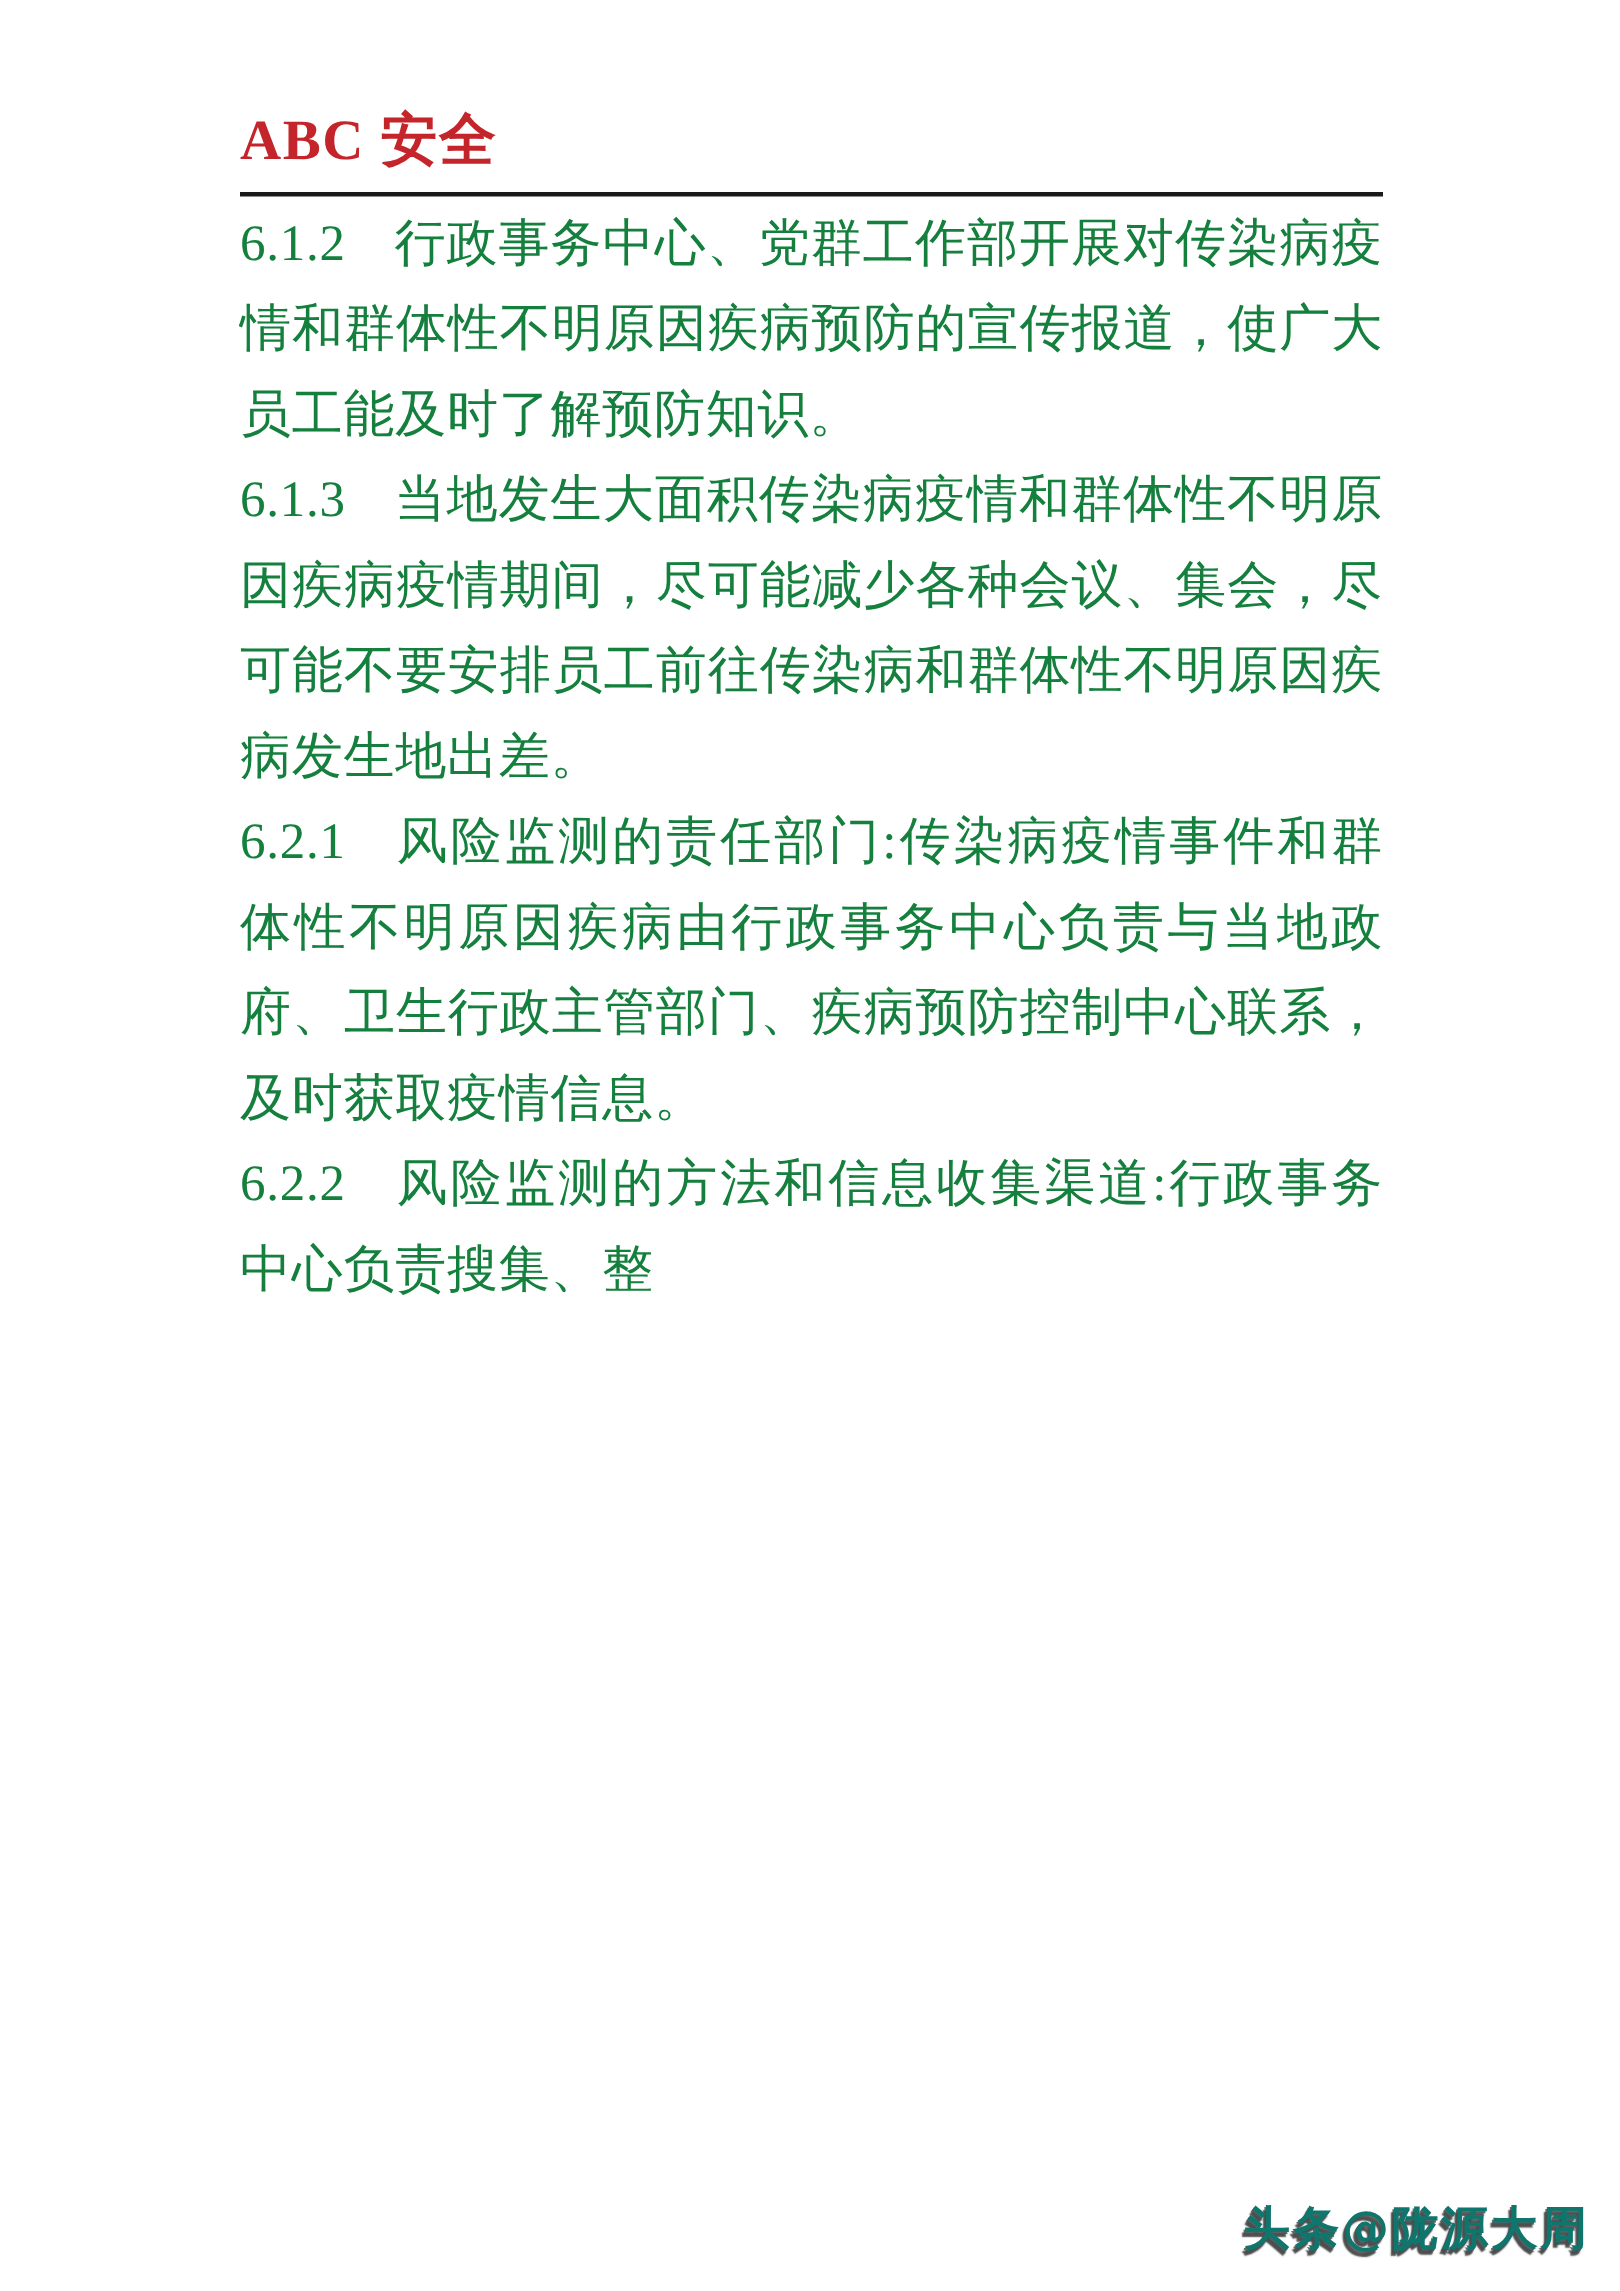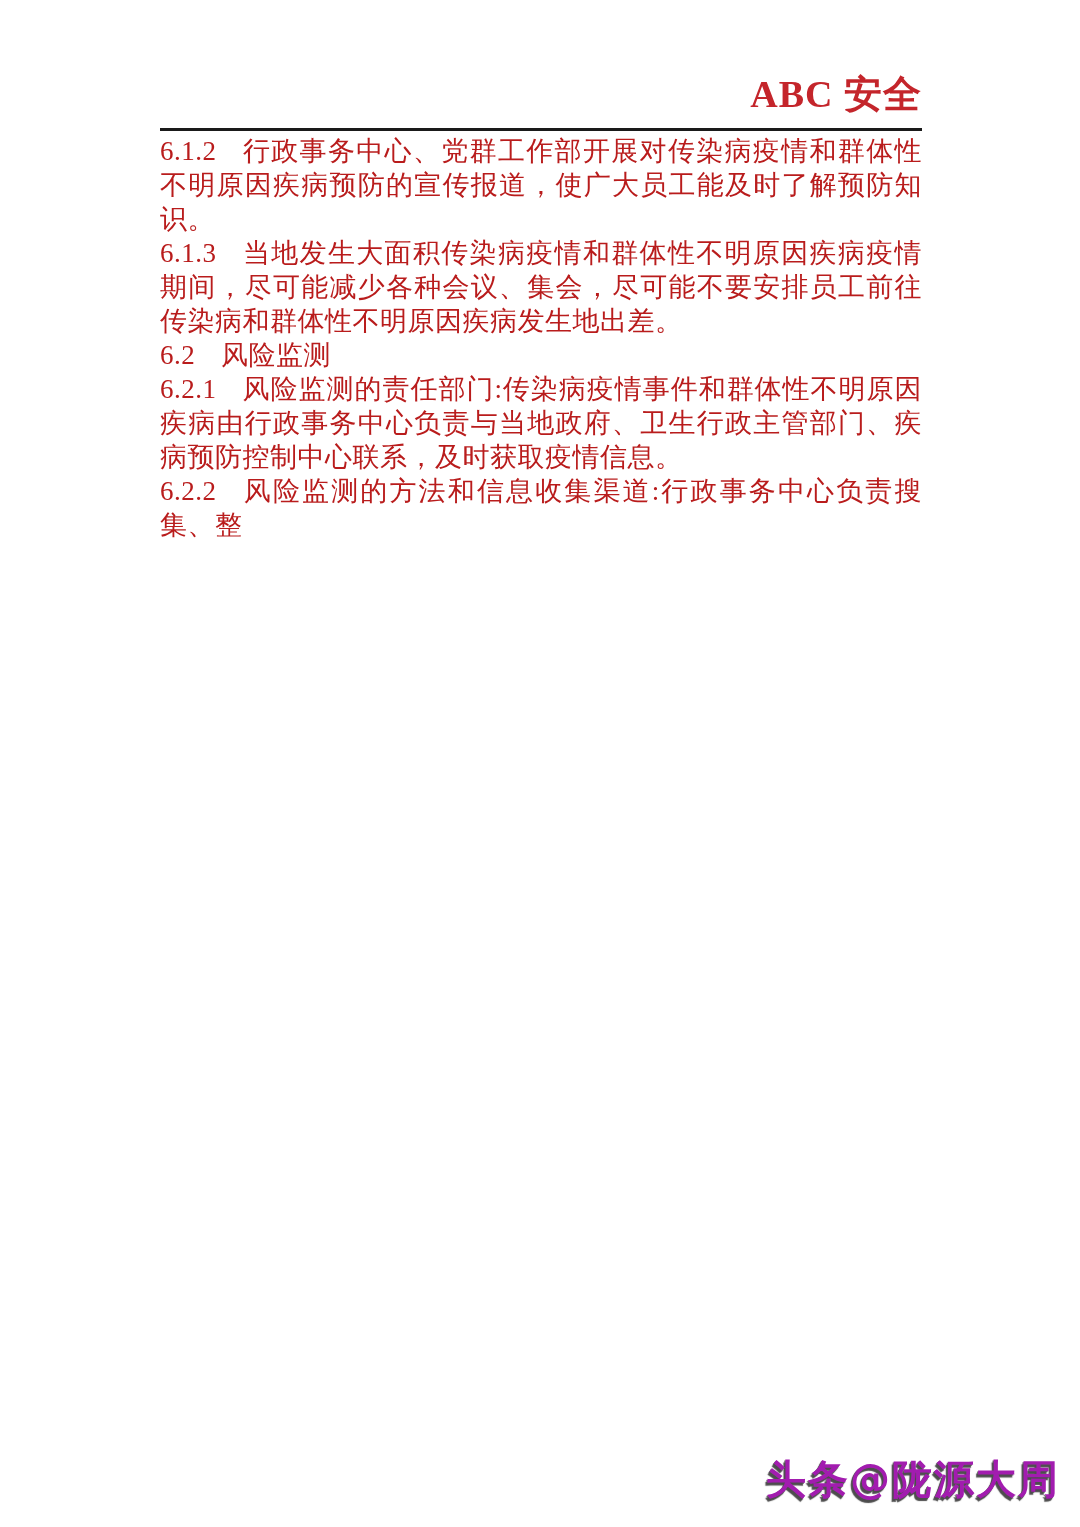--- a/index.html
+++ b/index.html
@@ -16,57 +16,57 @@
     font-family: "Liberation Serif", "DejaVu Serif", serif;
   }
   .content {
     position: absolute;
     left: 160px;
     top: 74px;
     width: 762px;
   }
   .doc-title {
     margin: 0;
-    text-align: right;
+    text-align: left;
     font-size: 38px;
     line-height: 40px;
     font-weight: bold;
     color: #c4252b;
     letter-spacing: 1px;
     font-family: "Liberation Serif", "DejaVu Serif", serif;
   }
   .divider {
     margin-top: 14px;
     height: 3px;
     background: #1a1a1a;
   }
   .body-text {
     margin-top: 3px;
   }
   .para {
     margin: 0;
-    font-size: 27px;
-    line-height: 34px;
-    color: #b91c1c;
+    font-size: 34px;
+    line-height: 57px;
+    color: #15803d;
     text-align: justify;
     letter-spacing: 0.5px;
   }
   .pnum {
     margin-right: 0.95em;
     white-space: nowrap;
   }
   .watermark {
     position: absolute;
     right: 20px;
     bottom: 20px;
     font-family: "DejaVu Sans", "Liberation Sans", sans-serif;
     font-weight: bold;
-    font-size: 40px;
+    font-size: 31px;
     letter-spacing: 2px;
-    color: #a21caf;
+    color: #0f766e;
     text-shadow: -2px 3px 1px #4d4d4d, -1px 1px 0 #6a6a6a;
     white-space: nowrap;
   }
 </style>
 </head>
 <body>
 
 <div class="page">
   <div class="content">
 
@@ -80,23 +80,20 @@
       </p>
 
       <p class="para">
         <span class="pnum">6.1.3</span><span>当地发生大面积传染病疫情和群体性不明原因疾病疫情期间，尽可能减少各种会议、集会，尽可能不要安排员工前往传染病和群体性不明原因疾病发生地出差。</span>
       </p>
 
 
 
 
 
-      <p class="para">
-        <span class="pnum">6.2</span><span>风险监测</span>
-      </p>
 
       <p class="para">
         <span class="pnum">6.2.1</span><span>风险监测的责任部门:传染病疫情事件和群体性不明原因疾病由行政事务中心负责与当地政府、卫生行政主管部门、疾病预防控制中心联系，及时获取疫情信息。</span>
       </p>
 
       <p class="para">
         <span class="pnum">6.2.2</span><span>风险监测的方法和信息收集渠道:行政事务中心负责搜集、整</span>
       </p>
 
     </div>

